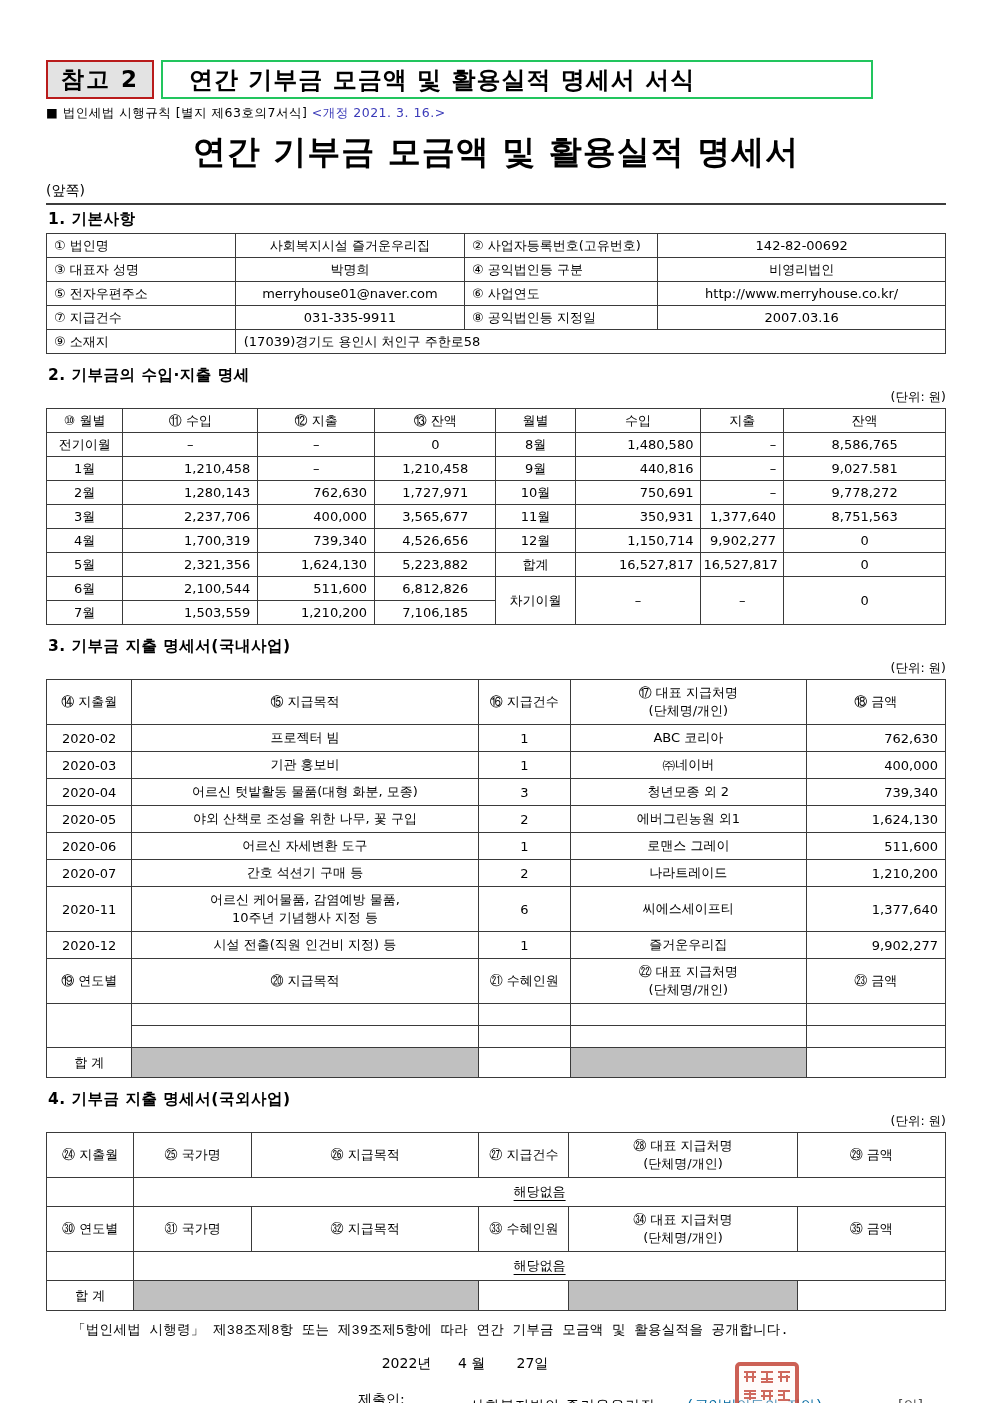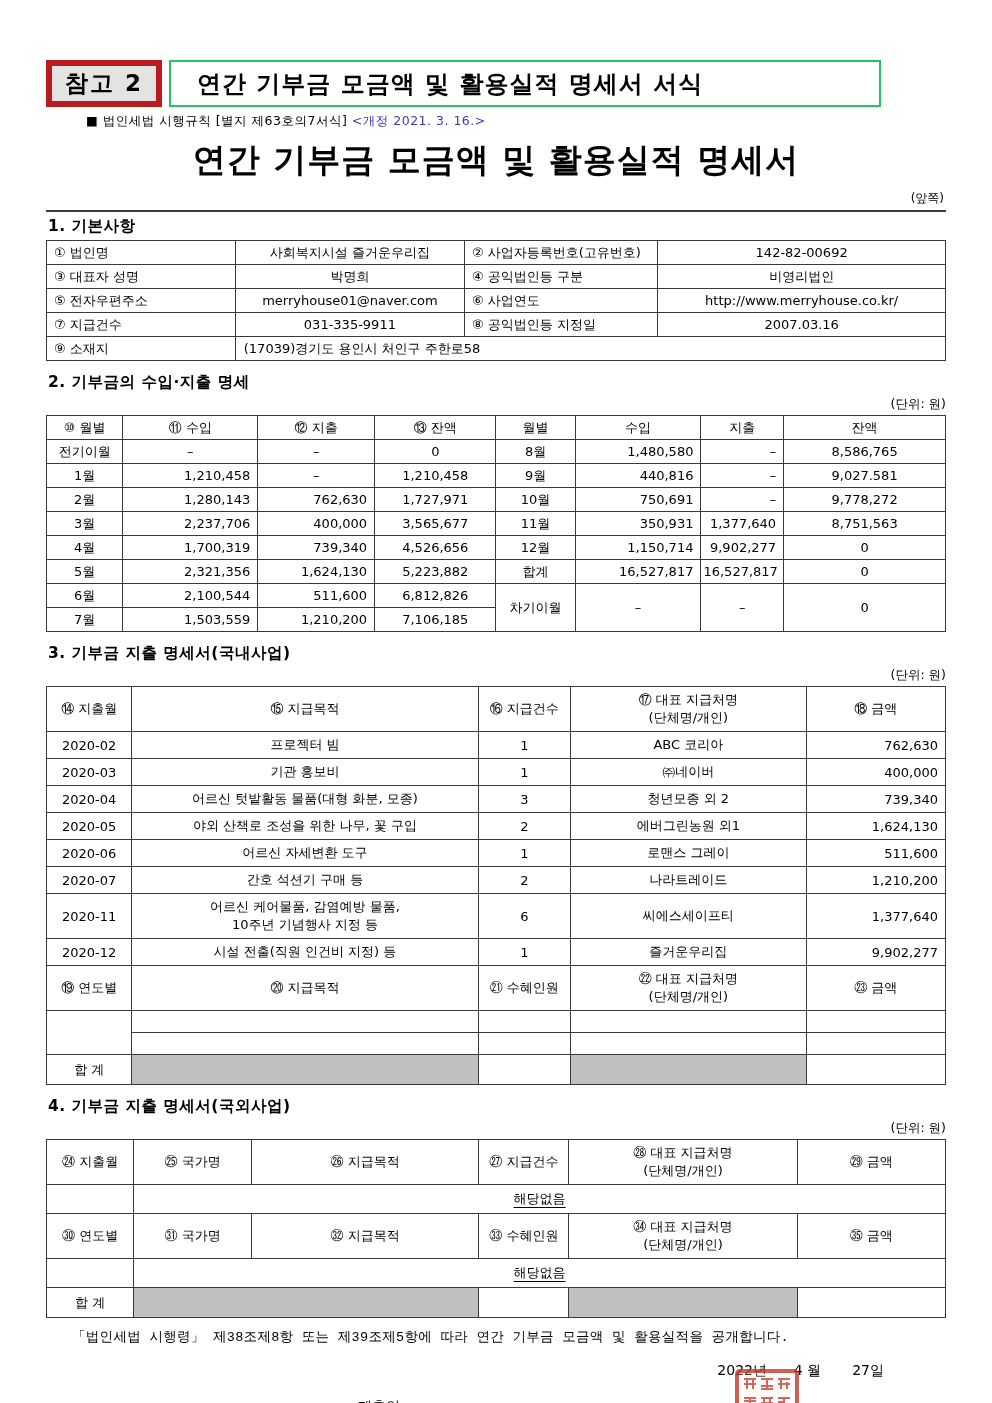--- a/index.html
+++ b/index.html
@@ -4,32 +4,32 @@
 <style>
   html,body{margin:0;padding:0;background:#fff;}
   .page{
     width:992px;height:1403px;box-sizing:border-box;position:relative;
     padding:60px 46px 0 46px;background:#fff;color:#000;
     font-family:"DejaVu Sans",sans-serif;
   }
   
   .titlebar{display:flex;align-items:stretch;gap:7px;}
   .refbox{
-    border:6px solid #b91c1c;background:#e3e3e3;font-weight:bold;font-size:23px;
+    border:2px solid #b91c1c;background:#e3e3e3;font-weight:bold;font-size:23px;
     padding:2px 13px;display:flex;align-items:center;letter-spacing:2px;
   }
   .formbox{
     border:2px solid #22c55e;background:#fff;font-weight:bold;font-size:24px;
     width:712px;box-sizing:border-box;display:flex;align-items:center;
     padding-left:26px;letter-spacing:1px;
   }
-  .law-line{margin-top:6px;font-size:12.5px;letter-spacing:0.5px;margin-left:40px;}
+  .law-line{margin-top:6px;font-size:12.5px;letter-spacing:0.5px;}
   .law-line .rev{color:#3a3ab8;}
   .doc-title{text-align:center;font-weight:bold;font-size:33px;margin-top:8px;letter-spacing:1px;}
-  .front{font-size:12px;text-align:right;margin-top:7px;padding-right:2px;}
+  .front{font-size:14px;text-align:left;margin-top:7px;padding-right:2px;}
   .toprule{border-top:2px solid #3c3c3c;margin-top:3px;}
   
   .sec-title{font-size:15.5px;font-weight:bold;margin:4px 0 3px 2px;letter-spacing:0.5px;}
   .unit{font-size:12.5px;text-align:right;margin:1px 0 2px 0;}
   table{border-collapse:collapse;width:100%;table-layout:fixed;margin:0;}
   td,th{border:1px solid #3a3a3a;font-size:13px;font-weight:normal;padding:1px 2px;
         overflow:hidden;white-space:pre-line;vertical-align:middle;}
   .lab{text-align:left;padding-left:7px;}
   .val{text-align:center;}
   .val-left{text-align:left;padding-left:8px;}
@@ -41,21 +41,21 @@
   .s3 th,.s4 th{height:42px;}
   .s3 td{height:24px;}
   .s3 tr.tall td{height:42px;}
   .s3 tr.short td{height:19px;}
   .s3 tr.trow td,.s4 tr.trow td{height:27px;}
   .s4 tr.none td{height:26px;}
   .uline{text-decoration:underline;text-underline-offset:4px;}
   .gap{height:7px;}
   
   .statement{font-size:13.5px;margin-top:10px;padding-left:26px;letter-spacing:0.3px;font-family:Liberation Mono, monospace;}
-  .date-line{font-size:14px;text-align:right;padding-right:62px;margin-top:16px;white-space:pre;}
+  .date-line{font-size:14px;text-align:center;padding-right:62px;margin-top:16px;white-space:pre;}
   .submit-line{position:relative;height:46px;margin-top:14px;font-size:14px;}
   .submit-line .lbl{position:absolute;left:312px;top:4px;}
   .submit-line .org{position:absolute;left:424px;top:10px;letter-spacing:1px;}
   .submit-line .cap{position:absolute;left:640px;top:10px;color:#0369a1;font-family:Liberation Mono, monospace;}
   .submit-line .mark{position:absolute;left:852px;top:10px;color:#4a4a4a;}
   .sealbox{position:absolute;left:688px;top:-26px;width:66px;height:82px;}
 </style>
 </head>
 <body>
 

